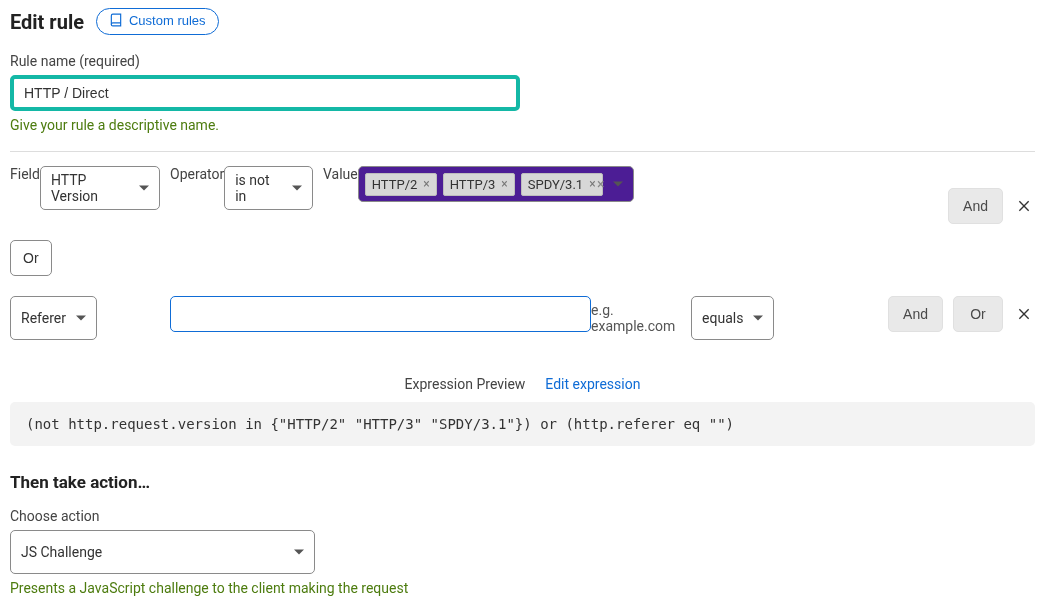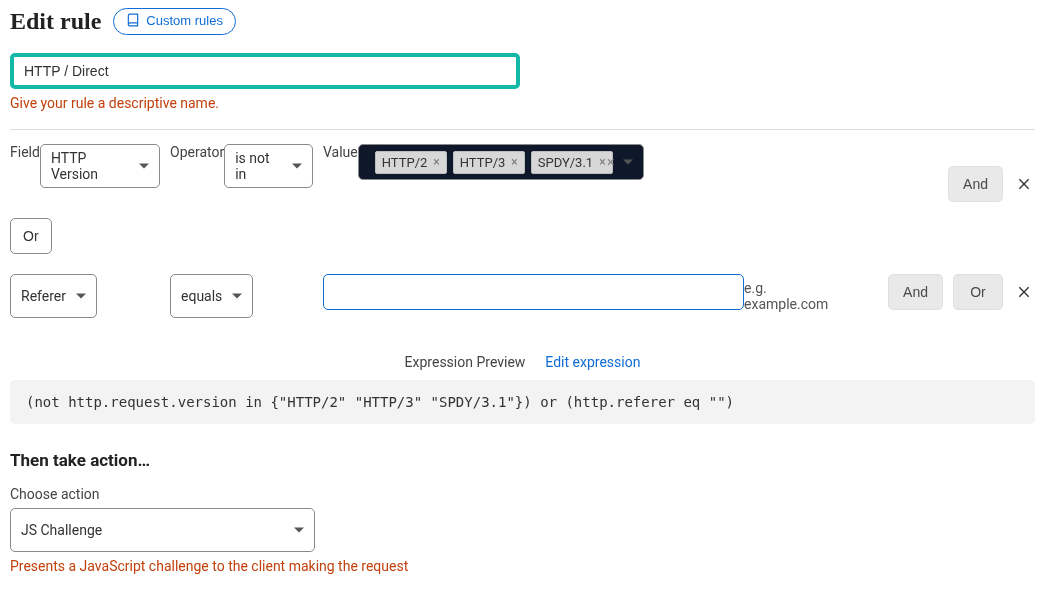--- a/index.html
+++ b/index.html
@@ -11,24 +11,23 @@
     background: #fff;
     width: 1045px;
   }
   .header-row {
     display: flex;
     align-items: center;
     gap: 12px;
     margin-bottom: 18px;
   }
   .page-title {
-    font-size: 24px;
+    font-size: 20px;
     font-weight: 700;
     color: #222;
-    font-family: Liberation Serif, serif;
   }
   .pill-button {
     display: inline-flex;
     align-items: flex-start;
     gap: 6px;
     border: 1px solid #0f6cd6;
     color: #0f6cd6;
     background: #fff;
     border-radius: 16px;
     padding: 4px 12px;
@@ -46,21 +45,21 @@
     height: 36px;
     border: 4px solid #14b8a6;
     border-radius: 5px;
     padding: 0 10px;
     font-size: 14px;
     color: #333;
     outline: none;
   }
   .helper-text {
     font-size: 14px;
-    color: #c2410c;
+    color: #4d7c0f;
     margin-top: 6px;
   }
   hr.divider {
     border: none;
     border-top: 1px solid #ddd;
     margin: 18px 0 14px 0;
   }
   .builder-row {
     display: flex;
     align-items: flex-start;
@@ -93,23 +92,23 @@
     border-right: 5px solid transparent;
     border-top: 5px solid #555;
   }
   .tag-input {
     min-height: 36px;
     border: 1px solid #8a8a8a;
     border-radius: 5px;
     display: flex;
     align-items: center;
     gap: 6px;
-    padding: 3px 30px 3px 16px;
+    padding: 3px 30px 3px 6px;
     position: relative;
-    background: #0f172a;
+    background: #4c1d95;
     text-align: center;
   }
   .tag {
     display: inline-flex;
     align-items: center;
     gap: 6px;
     background: #d7d7d7;
     border: 1px solid #bdbdbd;
     border-radius: 2px;
     padding: 3px 6px;
@@ -238,20 +237,21 @@
       <svg viewBox="0 0 24 24" fill="none" stroke="#0f6cd6" stroke-width="2">
         <path d="M4 19.5A2.5 2.5 0 0 1 6.5 17H20"></path>
           <path d="M6.5 2H20v20H6.5A2.5 2.5 0 0 1 4 19.5v-15A2.5 2.5 0 0 1 6.5 2z"></path>
       </svg>
     </span>
     <span>Custom rules</span>
   </button>
 </div>
 
 <div>
+  <div class="field-label">Rule name (required)</div>
   <input type="text" class="text-input" value="HTTP / Direct" style="">
   <div class="helper-text">Give your rule a descriptive name.</div>
 </div>
 
 <hr class="divider">
 
 <div class="builder-row">
   <div class="col col-field">
     <div class="field-label">Field</div>
     <div class="select-box">
@@ -300,29 +300,29 @@
   <button class="or-btn">Or</button>
 </div>
 
 <div class="builder-row">
   <div class="col col-field">
     <div class="select-box">
       <span>Referer</span>
       <span class="caret"></span>
     </div>
   </div>
+  <div class="col col-value">
+    <input type="text" class="value-input" value="" style="">
+    <div class="helper-under-value">e.g. example.com</div>
+  </div>
   <div class="col col-operator">
     <div class="select-box">
       <span>equals</span>
       <span class="caret"></span>
     </div>
-  </div>
-  <div class="col col-value">
-    <input type="text" class="value-input" value="" style="">
-    <div class="helper-under-value">e.g. example.com</div>
   </div>
   <div class="row-actions no-label">
     <button class="conjunction-btn">And</button>
     <button class="conjunction-btn">Or</button>
     <span class="close-icon">
       <svg viewBox="0 0 24 24" fill="none" stroke-width="2">
           <line x1="5" y1="5" x2="19" y2="19"></line>
           <line x1="19" y1="5" x2="5" y2="19"></line>
         </svg>
     </span>

